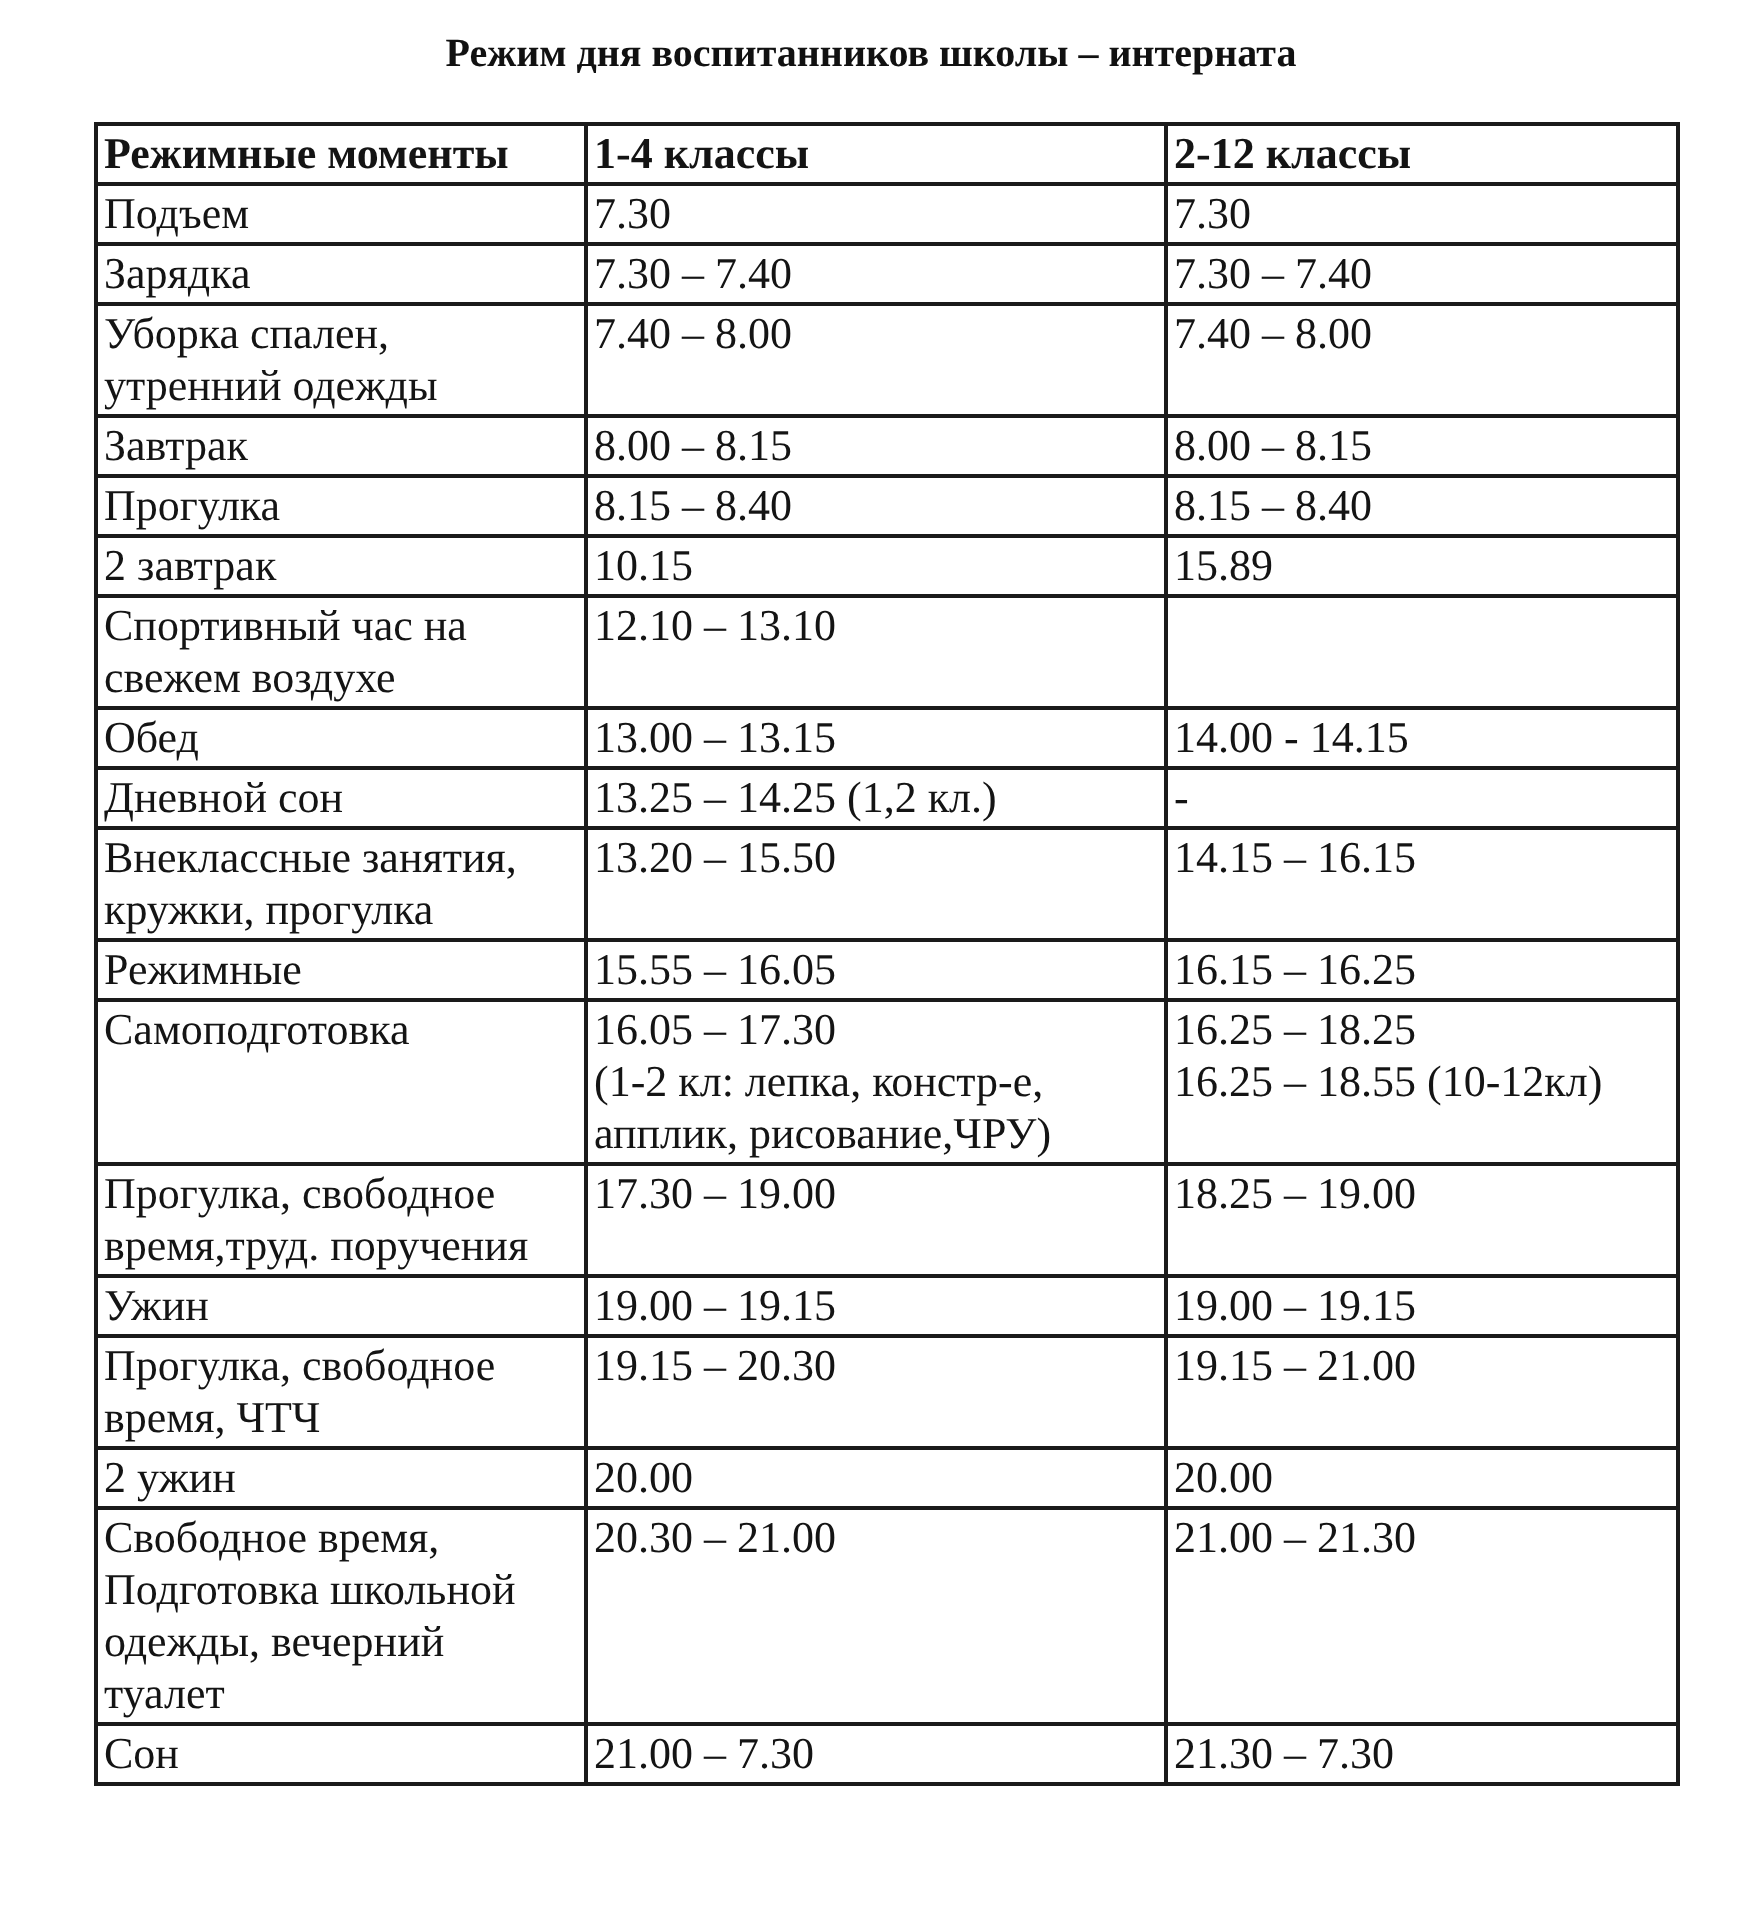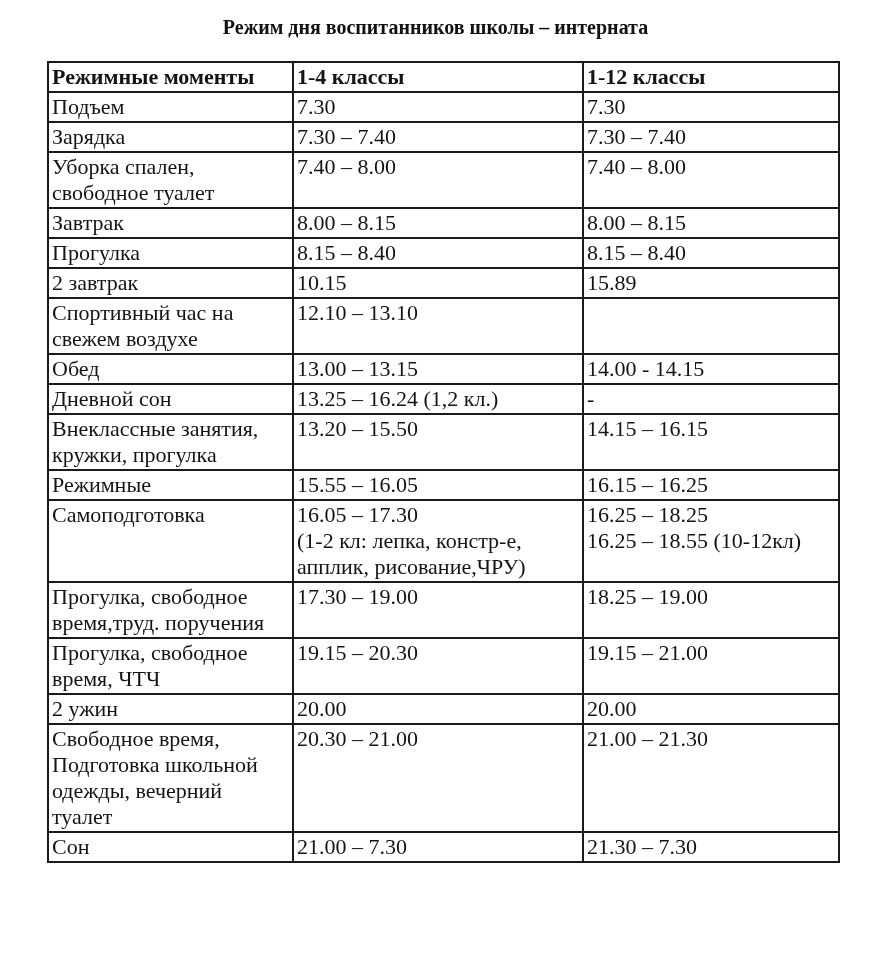--- a/index.html
+++ b/index.html
@@ -63,38 +63,38 @@
   <table class="schedule">
     <colgroup>
       <col style="width:245px">
       <col style="width:290px">
       <col style="width:256px">
     </colgroup>
     <thead>
       <tr>
         <th>Режимные моменты</th>
         <th>1-4 классы</th>
-        <th>1-12 классы</th>
+        <th>2-12 классы</th>
       </tr>
     </thead>
     <tbody>
 
     <tr>
           <td>Подъем</td>
           <td>7.30</td>
           <td>7.30</td>
         </tr>
         <tr>
           <td>Зарядка</td>
           <td>7.30 – 7.40</td>
           <td>7.30 – 7.40</td>
         </tr>
         <tr>
           <td>Уборка спален,
-свободное туалет</td>
+утренний одежды</td>
           <td>7.40 – 8.00</td>
           <td>7.40 – 8.00</td>
         </tr>
         <tr>
           <td>Завтрак</td>
           <td>8.00 – 8.15</td>
           <td>8.00 – 8.15</td>
         </tr>
         <tr>
           <td>Прогулка</td>
@@ -112,21 +112,21 @@
           <td>12.10 – 13.10</td>
           <td></td>
         </tr>
         <tr>
           <td>Обед</td>
           <td>13.00 – 13.15</td>
           <td>14.00 - 14.15</td>
         </tr>
         <tr>
           <td>Дневной сон</td>
-          <td>13.25 – 16.24 (1,2 кл.)</td>
+          <td>13.25 – 14.25 (1,2 кл.)</td>
           <td>-</td>
         </tr>
         <tr>
           <td>Внеклассные занятия,
 кружки, прогулка</td>
           <td>13.20 – 15.50</td>
           <td>14.15 – 16.15</td>
         </tr>
         <tr>
           <td>Режимные</td>
@@ -139,20 +139,25 @@
 (1-2 кл: лепка, констр-е,
 апплик, рисование,ЧРУ)</td>
           <td>16.25 – 18.25
 16.25 – 18.55 (10-12кл)</td>
         </tr>
         <tr>
           <td>Прогулка, свободное
 время,труд. поручения</td>
           <td>17.30 – 19.00</td>
           <td>18.25 – 19.00</td>
+        </tr>
+        <tr>
+          <td>Ужин</td>
+          <td>19.00 – 19.15</td>
+          <td>19.00 – 19.15</td>
         </tr>
         <tr>
           <td>Прогулка, свободное
 время, ЧТЧ</td>
           <td>19.15 – 20.30</td>
           <td>19.15 – 21.00</td>
         </tr>
         <tr>
           <td>2 ужин</td>
           <td>20.00</td>

